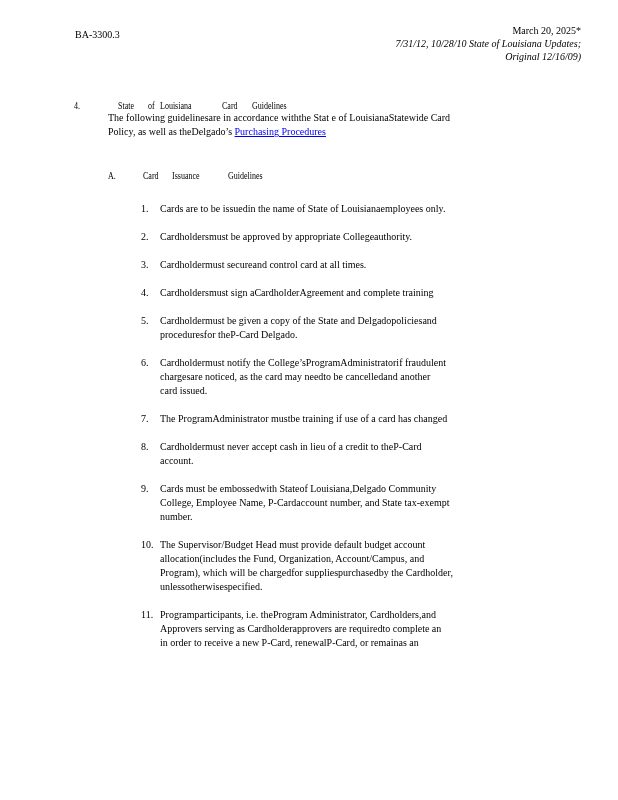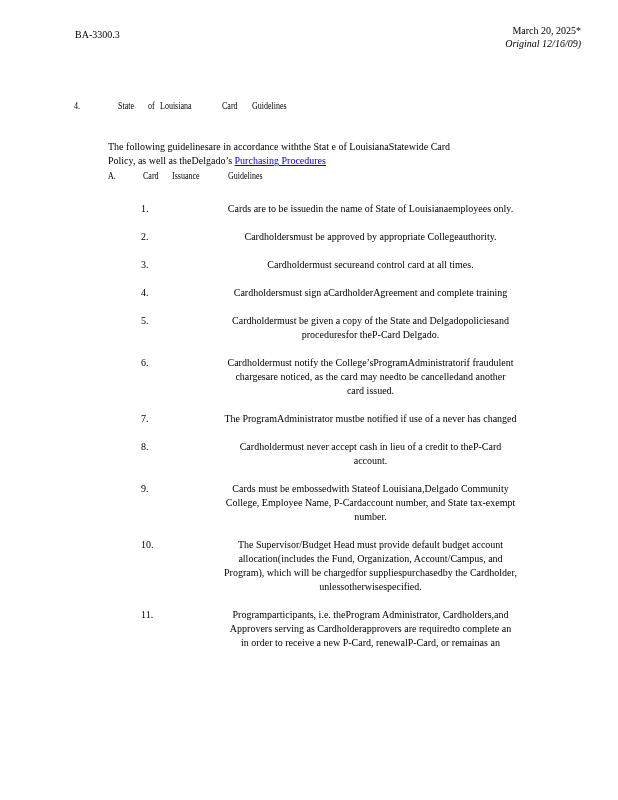--- a/index.html
+++ b/index.html
@@ -40,21 +40,21 @@
     position: absolute;
     top: 0;
     white-space: nowrap;
     transform: scaleX(0.8);
     transform-origin: 0 50%;
     letter-spacing: 0;
   }
   .intro {
     position: absolute;
     left: 108px;
-    top: 140px;
+    top: 111px;
     width: 482px;
     line-height: 14px;
   }
   .link {
     color: #0000EE;
     text-decoration: underline;
     cursor: pointer;
   }
   .list {
     position: absolute;
@@ -64,39 +64,40 @@
   }
   .item {
     display: flex;
     margin-bottom: 14px;
     line-height: 14px;
   }
   .item .num {
     flex: none;
     width: 19px;
   }
-  .item .lines { flex: 1; white-space: nowrap; text-align: center; }
+  .item .lines { flex: 1; white-space: nowrap; }
   .page-num {
     position: absolute;
     top: 755px;
     left: 0;
     width: 618px;
     text-align: center;
   }
 </style>
 </head>
 <body>
 
 <div class="page">
 
   <div class="hdr-left">BA-3300.3</div>
 
   <div class="hdr-right">
     <div>March 20, 2025*</div>
     <div id="revisions">
+        <div class="rev">7/31/12, 10/28/10 State of Louisiana Updates;</div>
         <div class="rev">Original 12/16/09)</div>
       </div>
   </div>
 
   <div class="sec-heading" id="sec4">
     <span class="hw" style="left:74px">4.</span>
   <span class="hw" style="left: 118px;">State</span>
       <span class="hw" style="left: 148px;">of</span>
       <span class="hw" style="left: 160px;">Louisiana</span>
       <span class="hw" style="left: 222px;">Card</span>
@@ -151,21 +152,21 @@
         <span class="num">6.</span>
         <div class="lines">
           <div>Cardholdermust notify the College’sProgramAdministratorif fraudulent</div>
           <div>chargesare noticed, as the card may needto be cancelledand another</div>
           <div>card issued.</div>
         </div>
       </div>
       <div class="item">
         <span class="num">7.</span>
         <div class="lines">
-          <div>The ProgramAdministrator mustbe notified if use of a never has changed</div>
+          <div>The ProgramAdministrator mustbe training if use of a card has changed</div>
         </div>
       </div>
       <div class="item">
         <span class="num">8.</span>
         <div class="lines">
           <div>Cardholdermust never accept cash in lieu of a credit to theP-Card</div>
           <div>account.</div>
         </div>
       </div>
       <div class="item">

